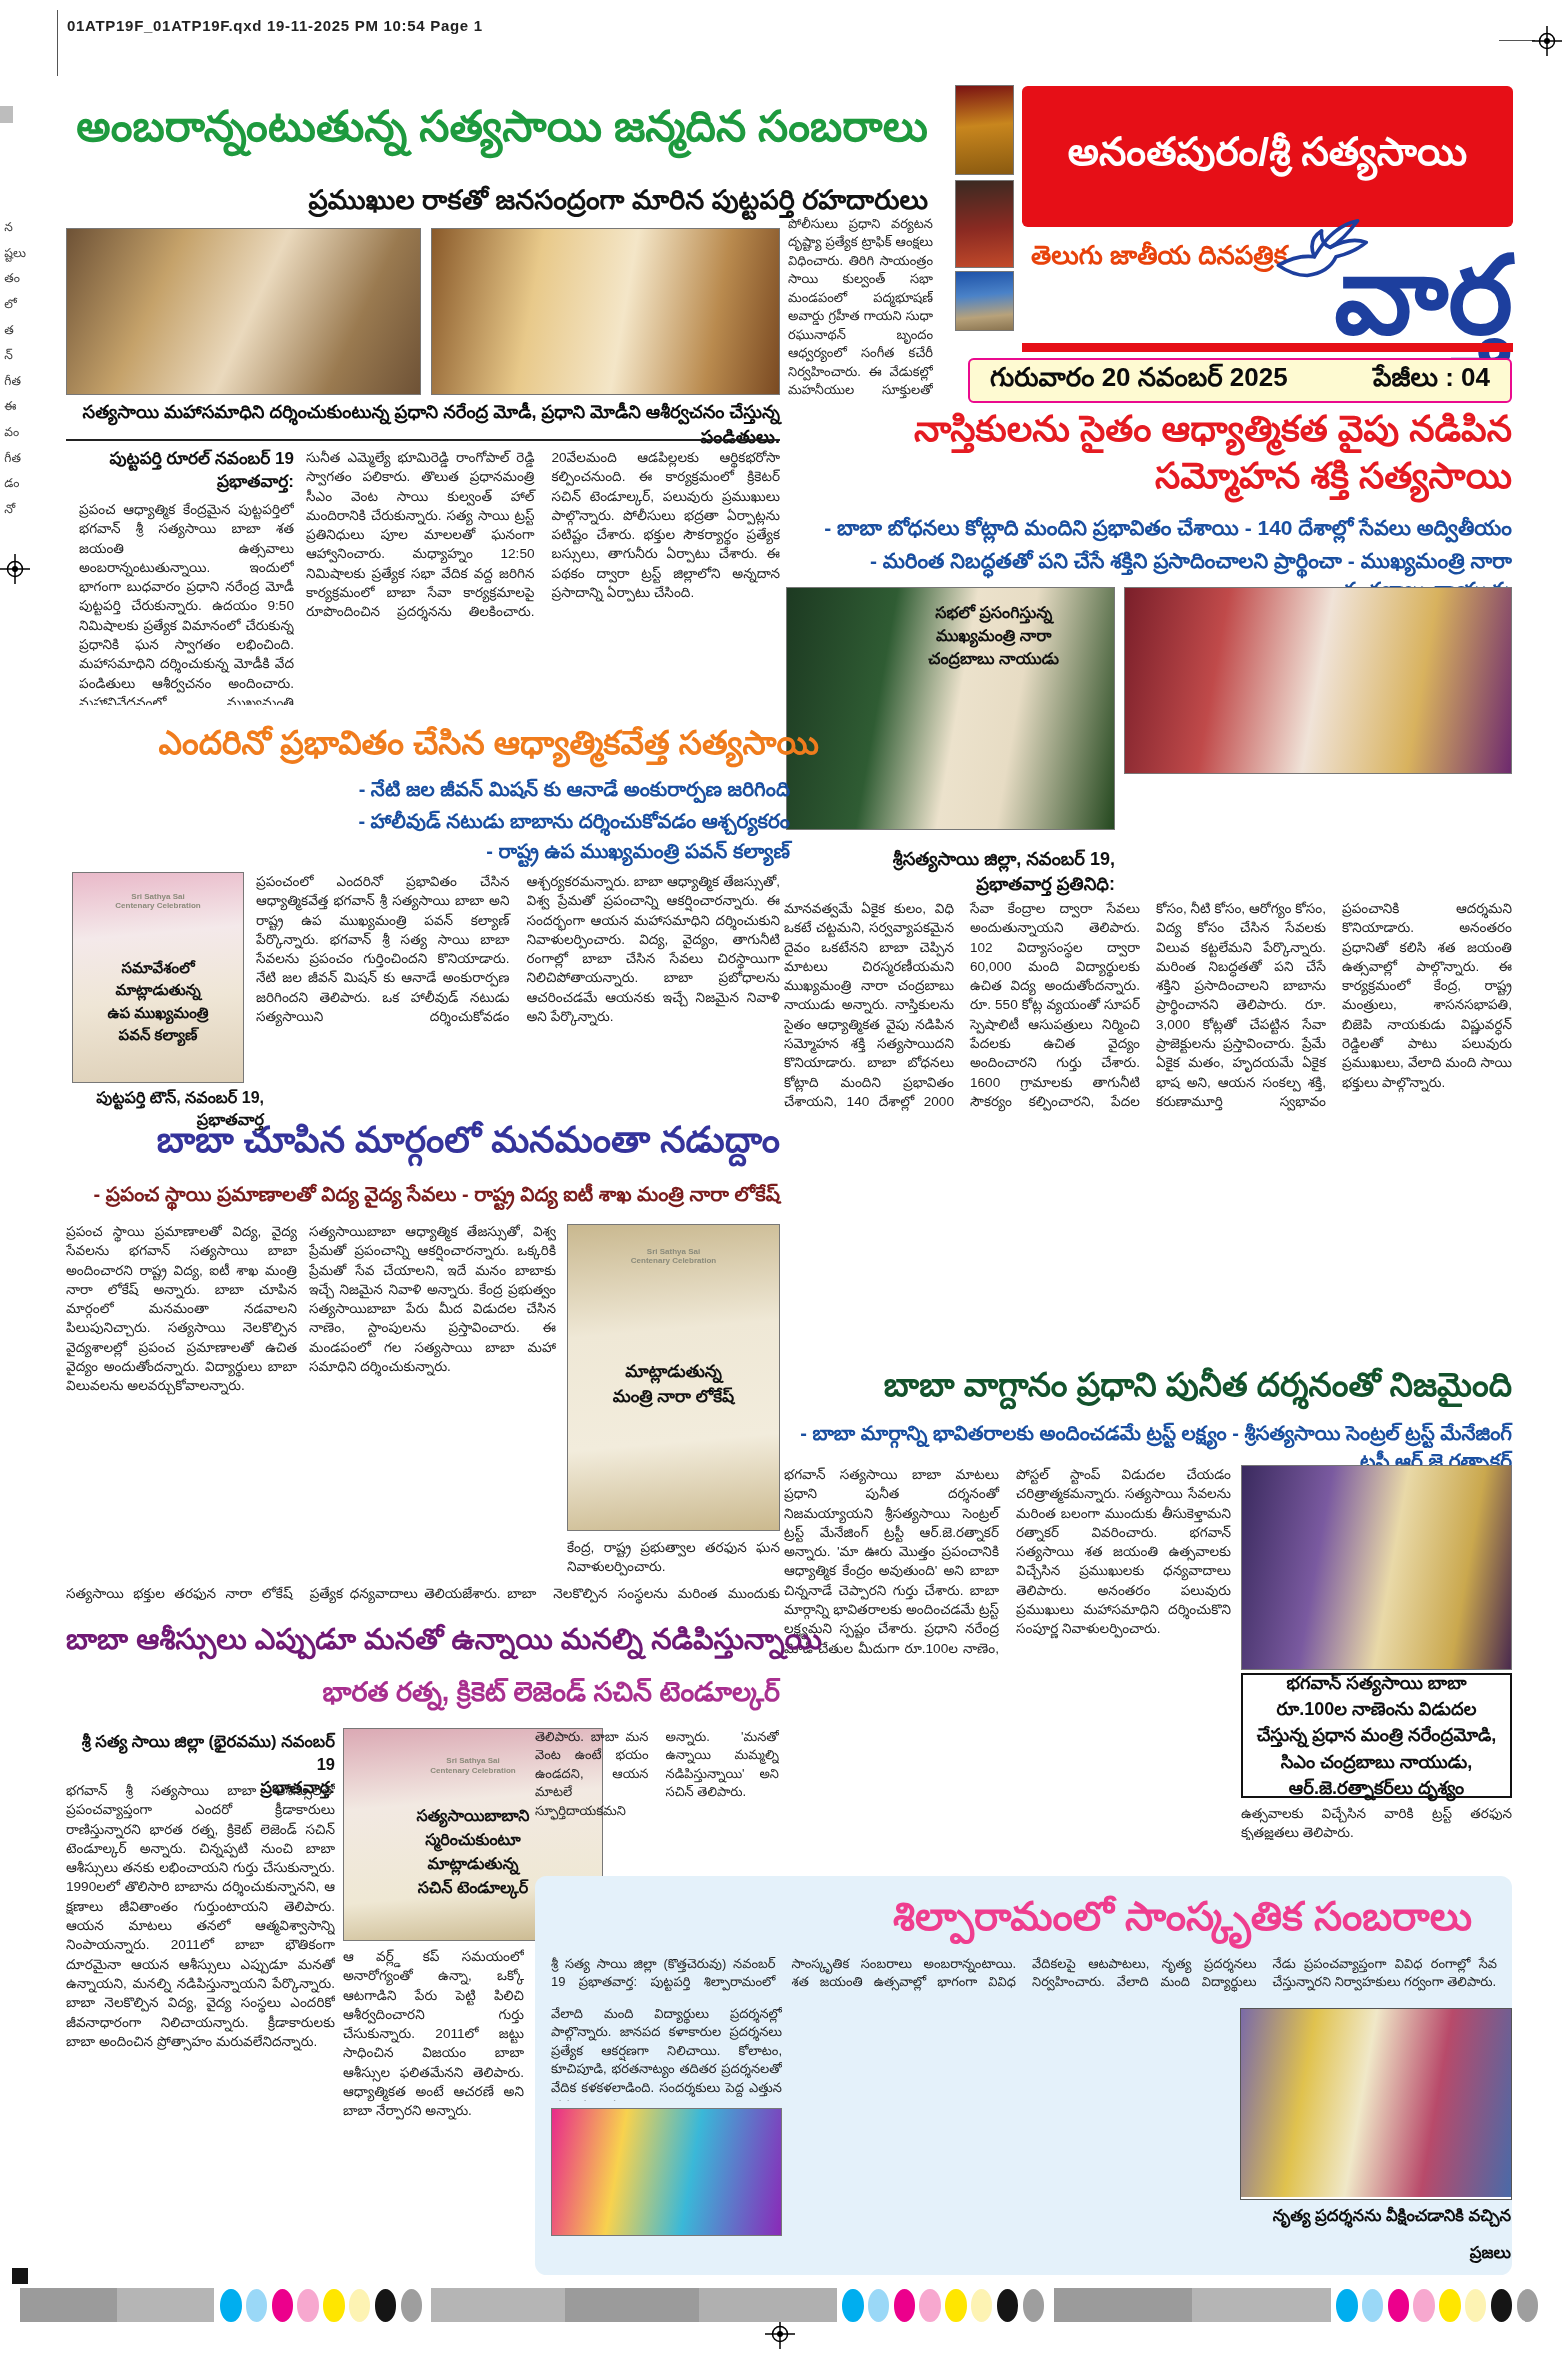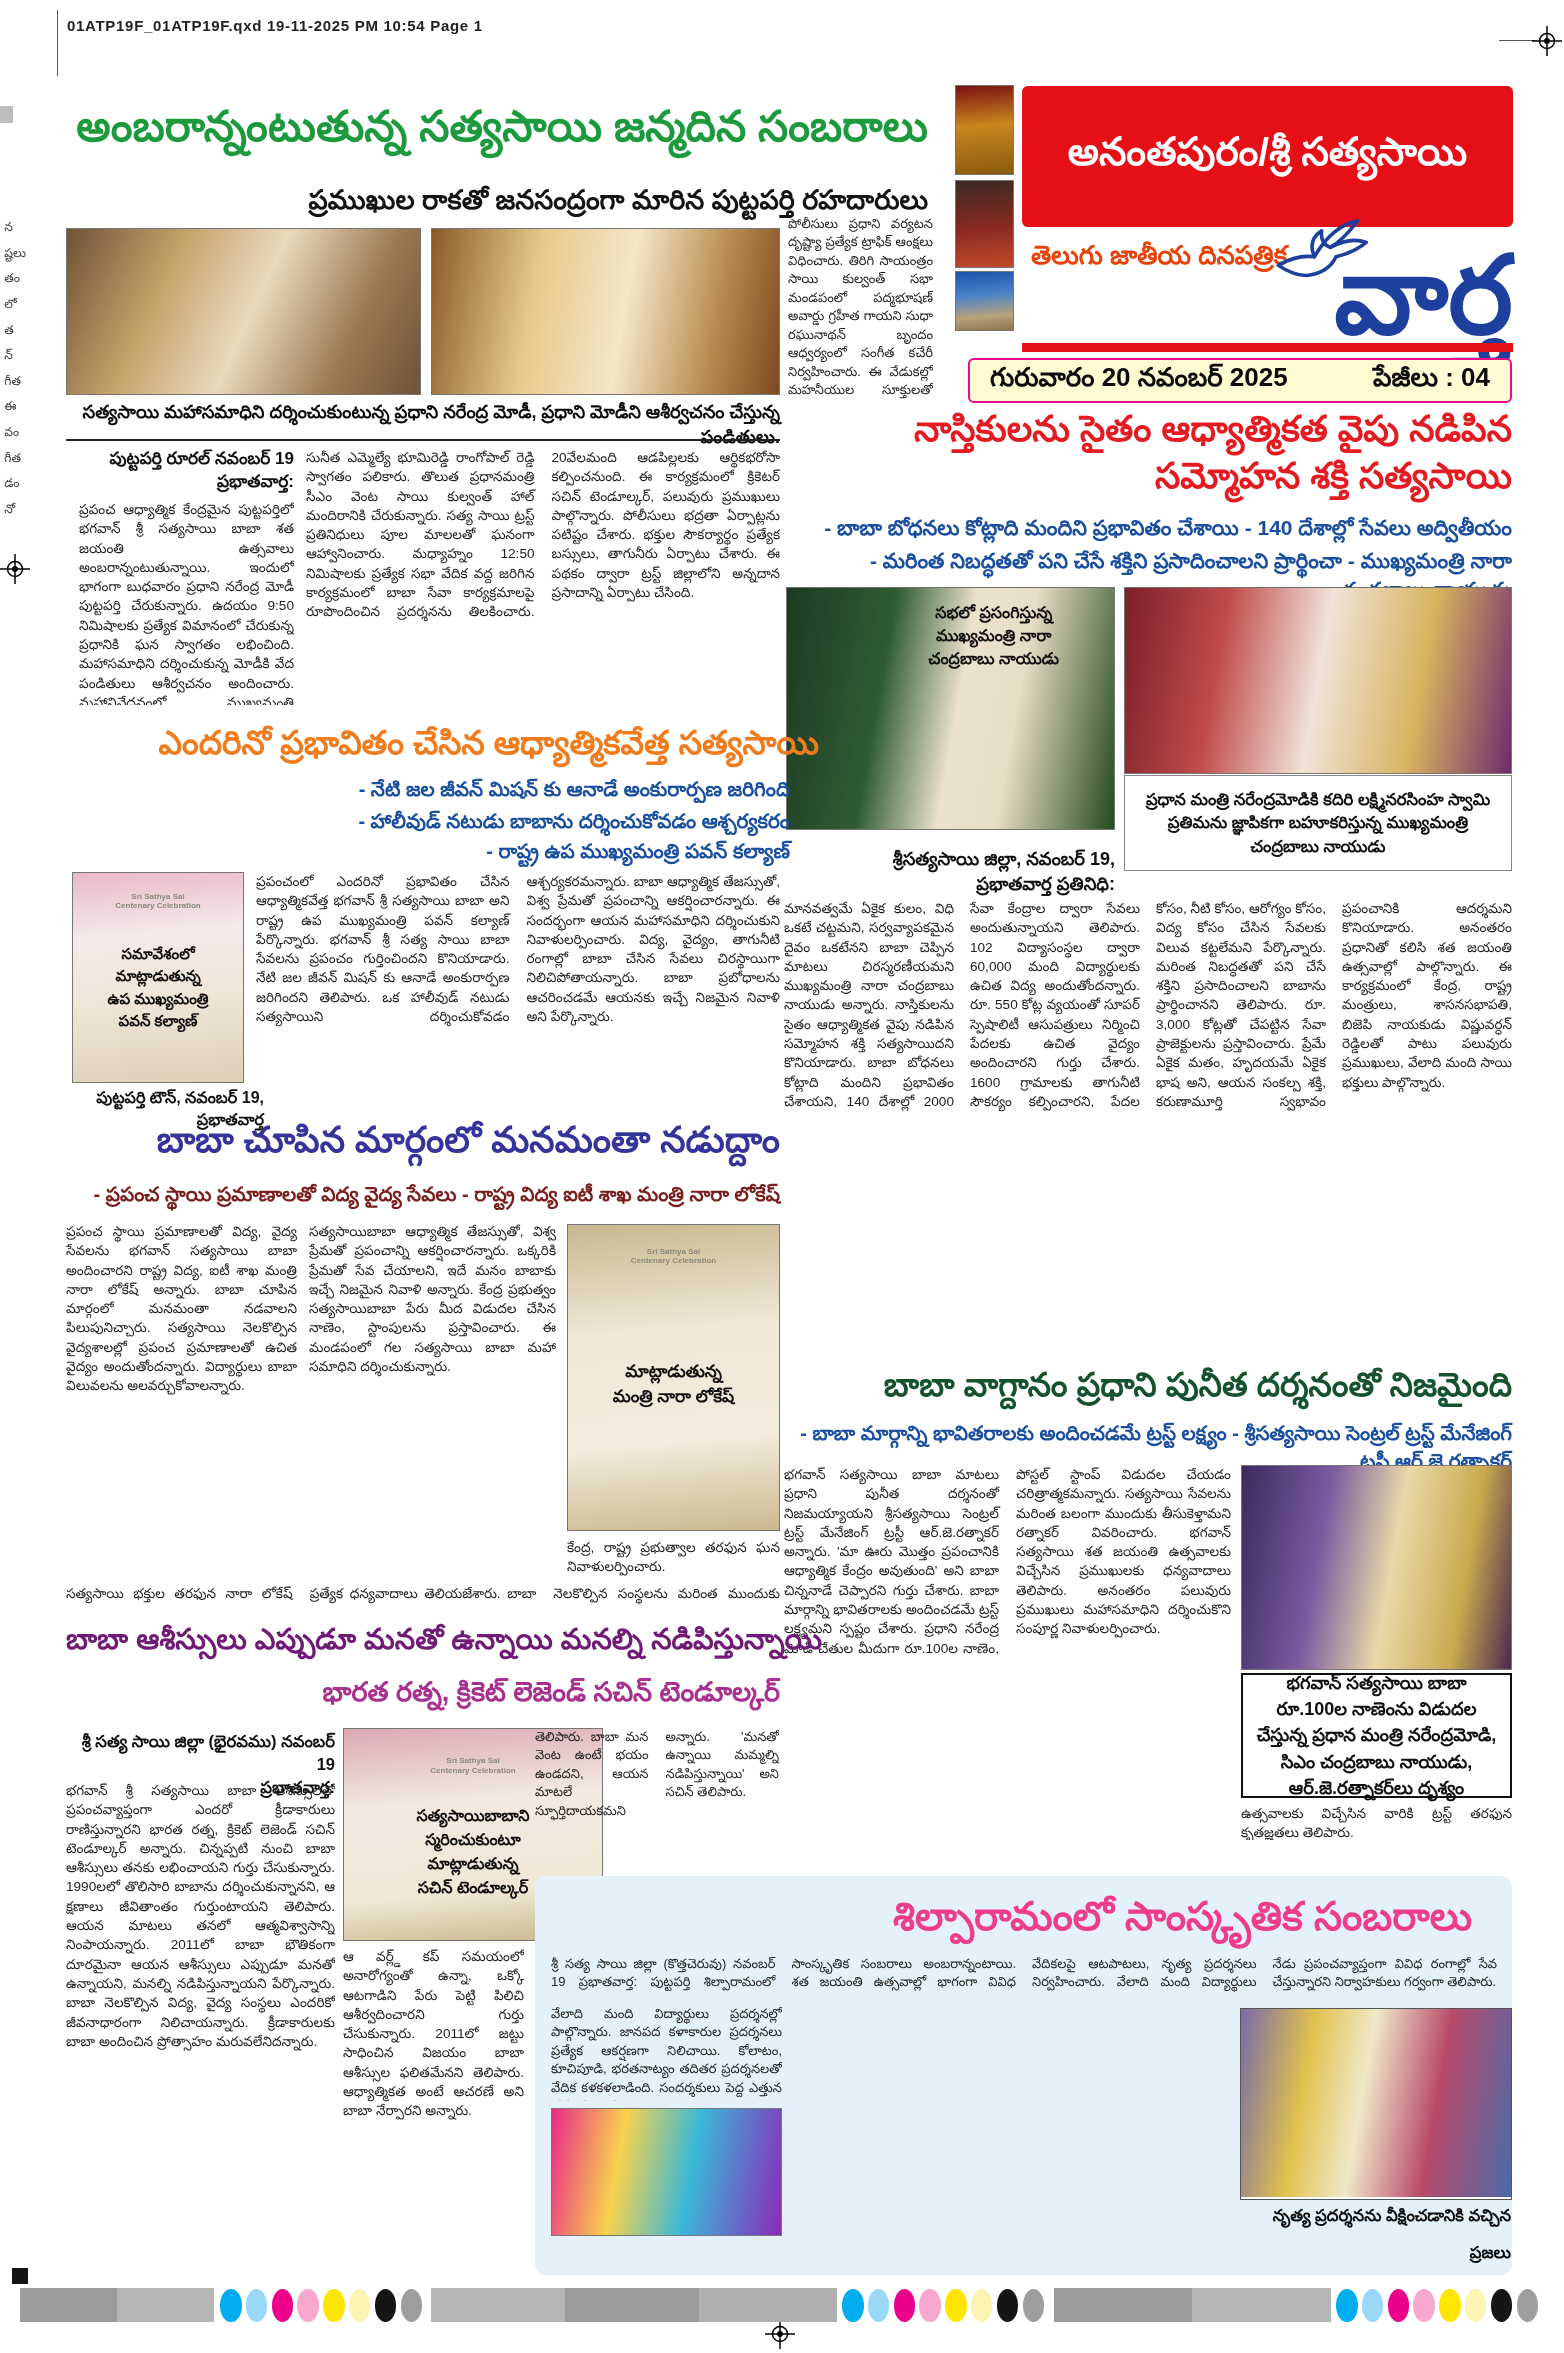--- a/index.html
+++ b/index.html
@@ -123,33 +123,30 @@
   <div class="abs ctr b" style="left:784px;top:516px;width:728px;font-size:21px;color:#1a4fa0">- బాబా బోధనలు కోట్లాది మందిని ప్రభావితం చేశాయి - 140 దేశాల్లో సేవలు అద్వితీయం</div>
   <div class="abs ctr b" style="left:784px;top:549px;width:728px;font-size:21px;color:#1a4fa0">- మరింత నిబద్ధతతో పని చేసే శక్తిని ప్రసాదించాలని ప్రార్థించా - ముఖ్యమంత్రి నారా చంద్రబాబు నాయుడు</div>
   <div class="abs photo ph-cbn" style="left:786px;top:587px;width:329px;height:243px">
     <div class="inphoto-cap prel" style="margin:13px 21.5px 0 108px;font-size:16px;line-height:1.45">సభలో ప్రసంగిస్తున్న
 ముఖ్యమంత్రి నారా
 చంద్రబాబు నాయుడు</div>
   </div>
   <div class="abs ctr b prel" style="left:786px;top:847px;width:329px;font-size:18px;line-height:1.4">శ్రీసత్యసాయి జిల్లా, నవంబర్ 19,
 ప్రభాతవార్త ప్రతినిధి:</div>
   <div class="abs photo ph-gift" style="left:1124px;top:587px;width:388px;height:187px"></div>
-  <div class="abs" style="left:1124px;top:775px;width:388px;height:96px;background:#fff;border:0.7px solid #888;display:flex;align-items:center">
-    <div class="inphoto-cap" style="font-size:16.5px;line-height:1.4;padding:0 10px;width:100%">ప్రధాన మంత్రి నరేంద్రమోడికి కదిరి లక్ష్మినరసింహ స్వామి ప్రతిమను జ్ఞాపికగా బహూకరిస్తున్న ముఖ్యమంత్రి చంద్రబాబు నాయుడు</div>
-  </div>
   <div class="abs body-txt just cols4" style="left:784px;top:899px;width:728px;height:457px">మానవత్వమే ఏకైక కులం, విధి ఒకటే చట్టమని, సర్వవ్యాపకమైన దైవం ఒకటేనని బాబా చెప్పిన మాటలు చిరస్మరణీయమని ముఖ్యమంత్రి నారా చంద్రబాబు నాయుడు అన్నారు. నాస్తికులను సైతం ఆధ్యాత్మికత వైపు నడిపిన సమ్మోహన శక్తి సత్యసాయిదని కొనియాడారు. బాబా బోధనలు కోట్లాది మందిని ప్రభావితం చేశాయని, 140 దేశాల్లో 2000 సేవా కేంద్రాల ద్వారా సేవలు అందుతున్నాయని తెలిపారు. 102 విద్యాసంస్థల ద్వారా 60,000 మంది విద్యార్థులకు ఉచిత విద్య అందుతోందన్నారు. రూ. 550 కోట్ల వ్యయంతో సూపర్ స్పెషాలిటీ ఆసుపత్రులు నిర్మించి పేదలకు ఉచిత వైద్యం అందించారని గుర్తు చేశారు. 1600 గ్రామాలకు తాగునీటి సౌకర్యం కల్పించారని, పేదల కోసం, నీటి కోసం, ఆరోగ్యం కోసం, విద్య కోసం చేసిన సేవలకు విలువ కట్టలేమని పేర్కొన్నారు. మరింత నిబద్ధతతో పని చేసే శక్తిని ప్రసాదించాలని బాబాను ప్రార్థించానని తెలిపారు. రూ. 3,000 కోట్లతో చేపట్టిన సేవా ప్రాజెక్టులను ప్రస్తావించారు. ప్రేమే ఏకైక మతం, హృదయమే ఏకైక భాష అని, ఆయన సంకల్ప శక్తి, కరుణామూర్తి స్వభావం ప్రపంచానికి ఆదర్శమని కొనియాడారు. అనంతరం ప్రధానితో కలిసి శత జయంతి ఉత్సవాల్లో పాల్గొన్నారు. ఈ కార్యక్రమంలో కేంద్ర, రాష్ట్ర మంత్రులు, శాసనసభాపతి, బిజెపి నాయకుడు విష్ణువర్ధన్ రెడ్డిలతో పాటు పలువురు ప్రముఖులు, వేలాది మంది సాయి భక్తులు పాల్గొన్నారు.</div>
 
   <div class="abs ctr b" style="left:101px;top:724px;width:718px;font-size:33px;color:#f07c1d;white-space:nowrap">ఎందరినో ప్రభావితం చేసిన ఆధ్యాత్మికవేత్త సత్యసాయి</div>
   <div class="abs ctr b" style="left:172px;top:778px;width:618px;font-size:20px;color:#1a4fa0">- నేటి జల జీవన్ మిషన్ కు ఆనాడే అంకురార్పణ జరిగింది</div>
   <div class="abs ctr b" style="left:172px;top:810px;width:618px;font-size:20px;color:#1a4fa0">- హాలీవుడ్ నటుడు బాబాను దర్శించుకోవడం ఆశ్చర్యకరం</div>
   <div class="abs ctr b" style="left:172px;top:840px;width:618px;font-size:20px;color:#1a4fa0">- రాష్ట్ర ఉప ముఖ్యమంత్రి పవన్ కల్యాణ్</div>
   <div class="abs photo ph-pawan" style="left:72px;top:872px;width:172px;height:211px">
     <div class="podium-note" style="margin-top:18.7px">Sri Sathya Sai</div>
     <div class="podium-note">Centenary Celebration</div>
-    <div class="inphoto-cap prel" style="margin-top:32px;font-size:15px;line-height:1.5">సమావేశంలో
+    <div class="inphoto-cap prel" style="margin-top:46px;font-size:15px;line-height:1.5">సమావేశంలో
 మాట్లాడుతున్న
 ఉప ముఖ్యమంత్రి
 పవన్ కల్యాణ్</div>
   </div>
   <div class="abs ctr b" style="left:63px;top:1089px;width:201px;font-size:16px">పుట్టపర్తి టౌన్, నవంబర్ 19, ప్రభాతవార్త</div>
   <div class="abs body-txt just cols2" style="left:256px;top:872px;width:524px;height:237px">ప్రపంచంలో ఎందరినో ప్రభావితం చేసిన ఆధ్యాత్మికవేత్త భగవాన్ శ్రీ సత్యసాయి బాబా అని రాష్ట్ర ఉప ముఖ్యమంత్రి పవన్ కల్యాణ్ పేర్కొన్నారు. భగవాన్ శ్రీ సత్య సాయి బాబా సేవలను ప్రపంచం గుర్తించిందని కొనియాడారు. నేటి జల జీవన్ మిషన్ కు ఆనాడే అంకురార్పణ జరిగిందని తెలిపారు. ఒక హాలీవుడ్ నటుడు సత్యసాయిని దర్శించుకోవడం ఆశ్చర్యకరమన్నారు. బాబా ఆధ్యాత్మిక తేజస్సుతో, విశ్వ ప్రేమతో ప్రపంచాన్ని ఆకర్షించారన్నారు. ఈ సందర్భంగా ఆయన మహాసమాధిని దర్శించుకుని నివాళులర్పించారు. విద్య, వైద్యం, తాగునీటి రంగాల్లో బాబా చేసిన సేవలు చిరస్థాయిగా నిలిచిపోతాయన్నారు. బాబా ప్రబోధాలను ఆచరించడమే ఆయనకు ఇచ్చే నిజమైన నివాళి అని పేర్కొన్నారు.</div>
 
   <div class="abs ctr b" style="left:66px;top:1119px;width:714px;font-size:36px;color:#35349b;white-space:nowrap">బాబా చూపిన మార్గంలో మనమంతా నడుద్దాం</div>
   <div class="abs ctr b" style="left:66px;top:1183px;width:714px;font-size:20px;color:#7a1d1d">- ప్రపంచ స్థాయి ప్రమాణాలతో విద్య వైద్య సేవలు - రాష్ట్ర విద్య ఐటీ శాఖ మంత్రి నారా లోకేష్</div>
   <div class="abs body-txt just" style="left:66px;top:1222px;width:231px;height:356px">ప్రపంచ స్థాయి ప్రమాణాలతో విద్య, వైద్య సేవలను భగవాన్ సత్యసాయి బాబా అందించారని రాష్ట్ర విద్య, ఐటీ శాఖ మంత్రి నారా లోకేష్ అన్నారు. బాబా చూపిన మార్గంలో మనమంతా నడవాలని పిలుపునిచ్చారు. సత్యసాయి నెలకొల్పిన వైద్యశాలల్లో ప్రపంచ ప్రమాణాలతో ఉచిత వైద్యం అందుతోందన్నారు. విద్యార్థులు బాబా విలువలను అలవర్చుకోవాలన్నారు.</div>

